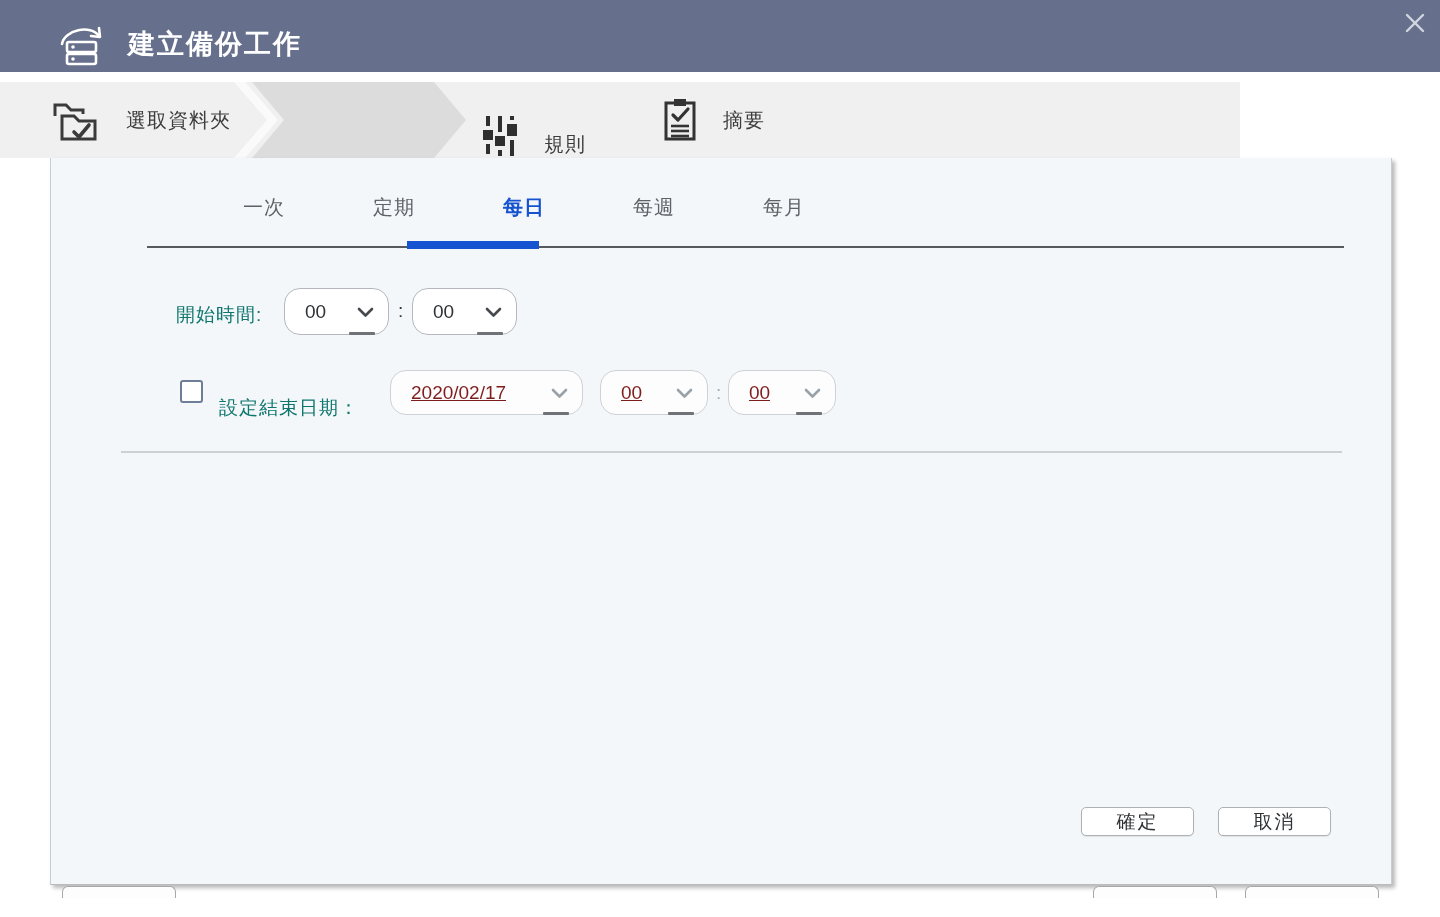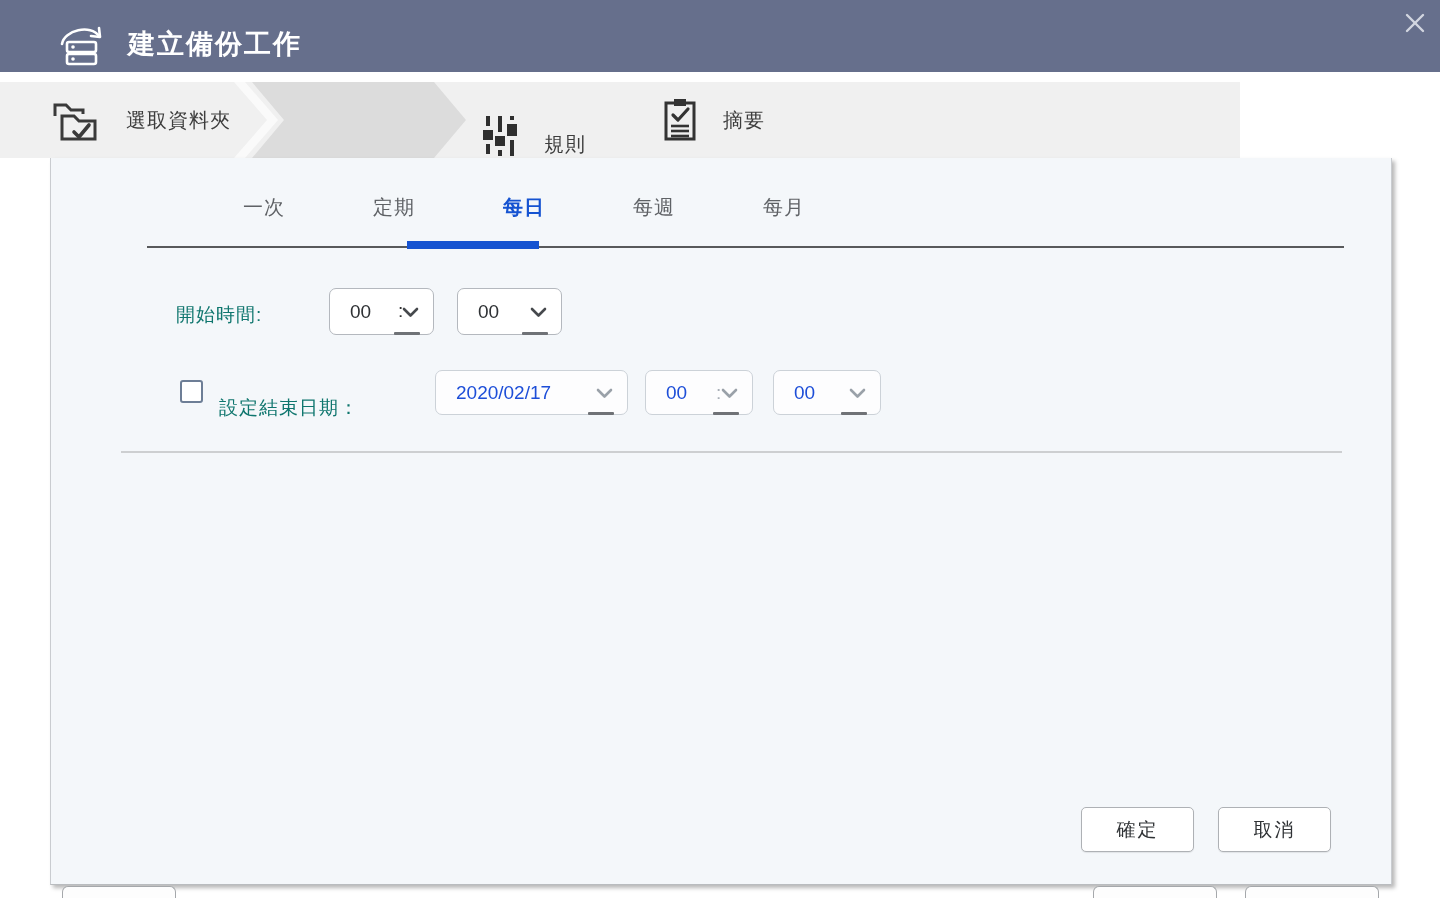--- a/index.html
+++ b/index.html
@@ -39,40 +39,40 @@
          font-size:20px; color:#5f6266; letter-spacing:1px; cursor:pointer; }
   .tab.active { color:#1553d1; font-weight:bold; }
   .tab-baseline { position:absolute; left:96px; top:88px; width:1197px; height:2px;
                   background:#58595b; }
   .tab-activebar { position:absolute; left:356px; top:83px; width:132px; height:8px;
                    background:#1553d1; }
 
   
   .form-label { position:absolute; font-size:19px; color:#0f766e; letter-spacing:1px; }
   .sel { position:absolute; background:#ffffff; border:1px solid #b4b8be;
-         border-radius:7px; display:flex; align-items:center;
+         border-radius:16px; display:flex; align-items:center;
          justify-content:space-between; padding:0 14px 0 20px;
-         font-size:19px; color:#2f3235; cursor:pointer;margin-left:45px; }
+         font-size:19px; color:#2f3235; cursor:pointer; }
   .sel::after { content:""; position:absolute; bottom:-1px; right:13px; width:26px;
                 height:3px; background:#6f7276; border-radius:1px; }
   .sel .chev { color:#46494d; margin-left:10px; flex:none; }
-  .sel.disabled { border-color:#ccd2d8; color:#1d4ed8; background:#fdfdfe; cursor:default; }
+  .sel.disabled { border-color:#ccd2d8; color:#7f1d1d; background:#fdfdfe; cursor:default;text-decoration:underline; }
   .sel.disabled .chev { color:#9aa1a9; }
   .sel .val { overflow:hidden; white-space:nowrap; }
   .colon { position:absolute; font-size:19px; color:#333; }
   .colon.dim { color:#a8aeb6; }
 
   .checkbox { position:absolute; left:129px; top:222px; width:23px; height:23px;
               background:#fff; border:2px solid #6d7e96; border-radius:3px; cursor:pointer; }
 
   .separator { position:absolute; left:70px; top:293px; width:1221px; height:2px;
                background:#cdcfd1; }
 
   
-  .btn { position:absolute; top:649px; width:113px; height:45px; background:#ffffff;
+  .btn { position:absolute; top:649px; width:113px; height:29px; background:#ffffff;
          border:1px solid #aeb1b5; border-radius:5px; font-size:19px; color:#2f3235;
          letter-spacing:2px; display:flex; align-items:center; justify-content:center;
          cursor:pointer; box-shadow:0 1px 1px rgba(0,0,0,0.08);
          font-family:"Liberation Sans","DejaVu Sans",sans-serif; }
   .btn.ok { left:1030px; }
   .btn.cancel { left:1167px; }
 
   
   .peek-btn { position:absolute; height:12px; background:#fdfdfd;
               border:1px solid #a5a8ab; border-bottom:none;

